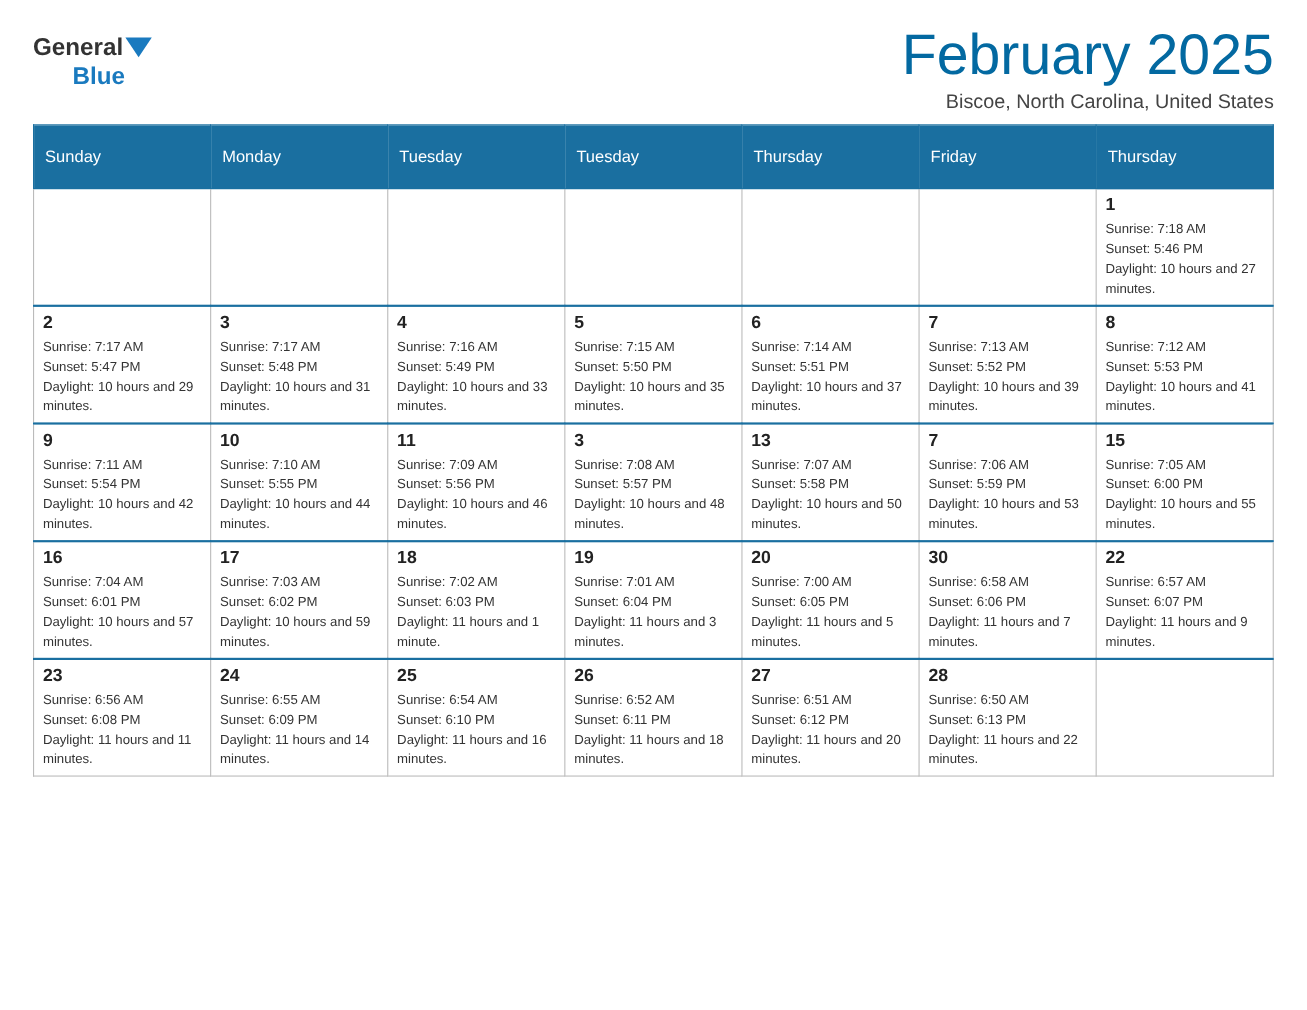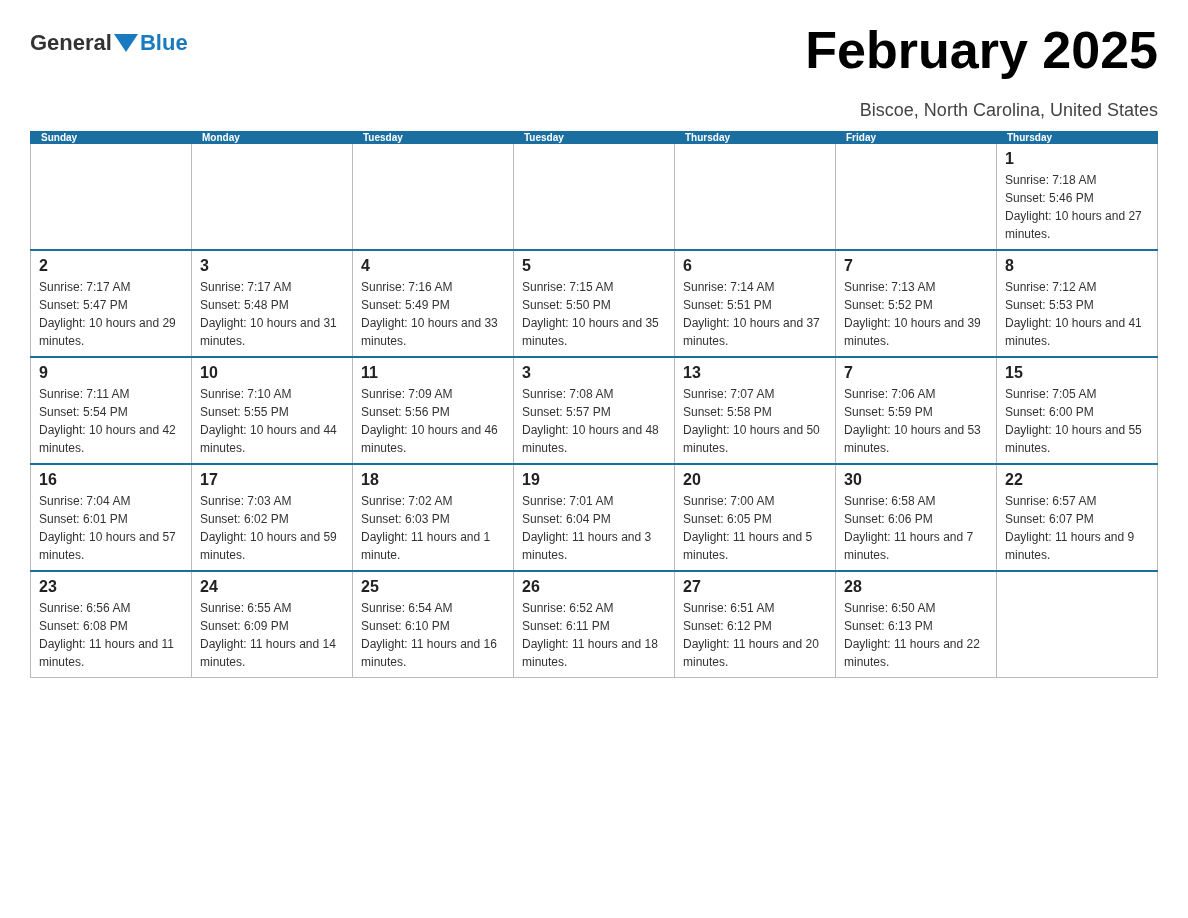--- a/index.html
+++ b/index.html
@@ -11,56 +11,56 @@
       min-height: 918px;
     }
     .header {
       display: flex;
       justify-content: space-between;
       align-items: flex-start;
       margin-bottom: 10px;
     }
     .logo {
       display: flex;
-      flex-direction: row;
+      flex-direction: column;
       align-items: flex-start;
       margin-top: 10px;
     }
     .logo-text {
       display: flex;
       align-items: center;
       font-size: 22px;
       font-weight: bold;
       color: #333;
     }
     .logo-general { color: #333; }
     .logo-arrow {
       width: 0; height: 0;
       border-left: 12px solid transparent;
       border-right: 12px solid transparent;
       border-top: 18px solid #1a7abf;
       margin: 0 2px;
       display: inline-block;
     }
-    .logo-blue { color: #1a7abf; font-size: 22px; font-weight: bold; }
+    .logo-blue { color: #1a7abf; font-size: 22px; font-weight: bold; margin-left: 36px; }
     .title-block { text-align: right; }
-    .month-title { font-size: 52px; font-weight: bold; color: #000000; }
-    .location { font-size: 18px; color: #444; margin-top: 20px; }
+    .month-title { font-size: 52px; font-weight: normal; color: #0369a1; }
+    .location { font-size: 18px; color: #444; margin-top: 2px; }
 
     .calendar {
       width: 100%;
       border-collapse: collapse;
       border: 1px solid #888;
     }
     .calendar thead th {
       background: #1a6fa0;
       color: #fff;
-      font-size: 10px;
-      font-weight: bold;
-      padding: 0 10px;
+      font-size: 15px;
+      font-weight: normal;
+      padding: 20px 10px;
       text-align: left;
       border: 1px solid #1a6fa0;
     }
     .calendar tbody td {
       vertical-align: top;
       border: 1px solid #bbb;
       padding: 6px 8px;
       width: 14.28%;
       min-height: 110px;
       font-size: 12.5px;

